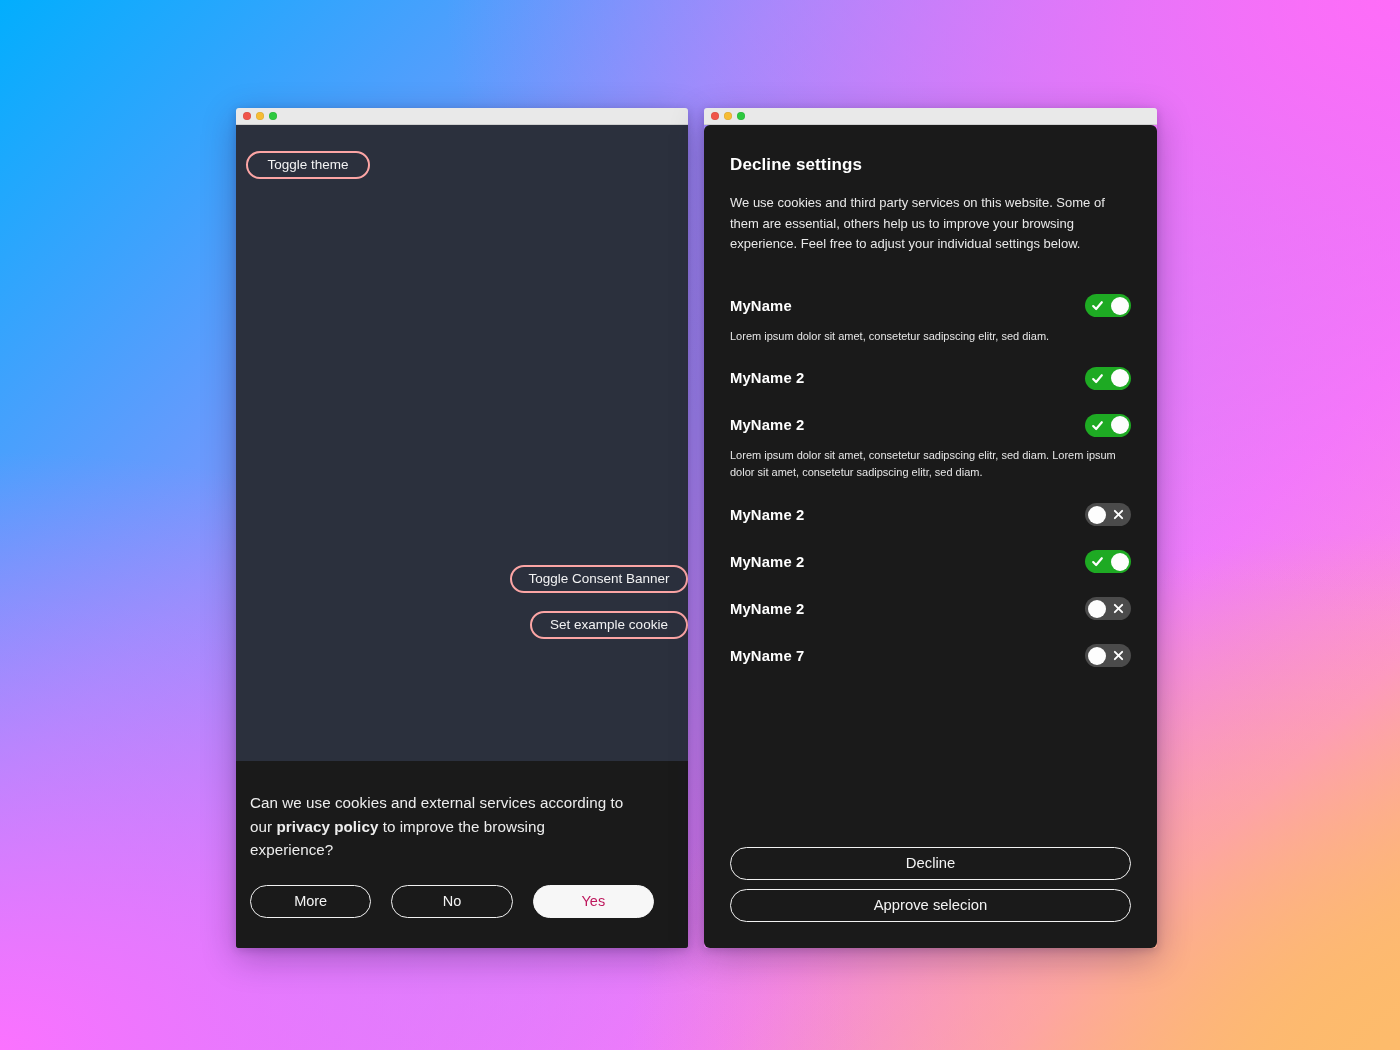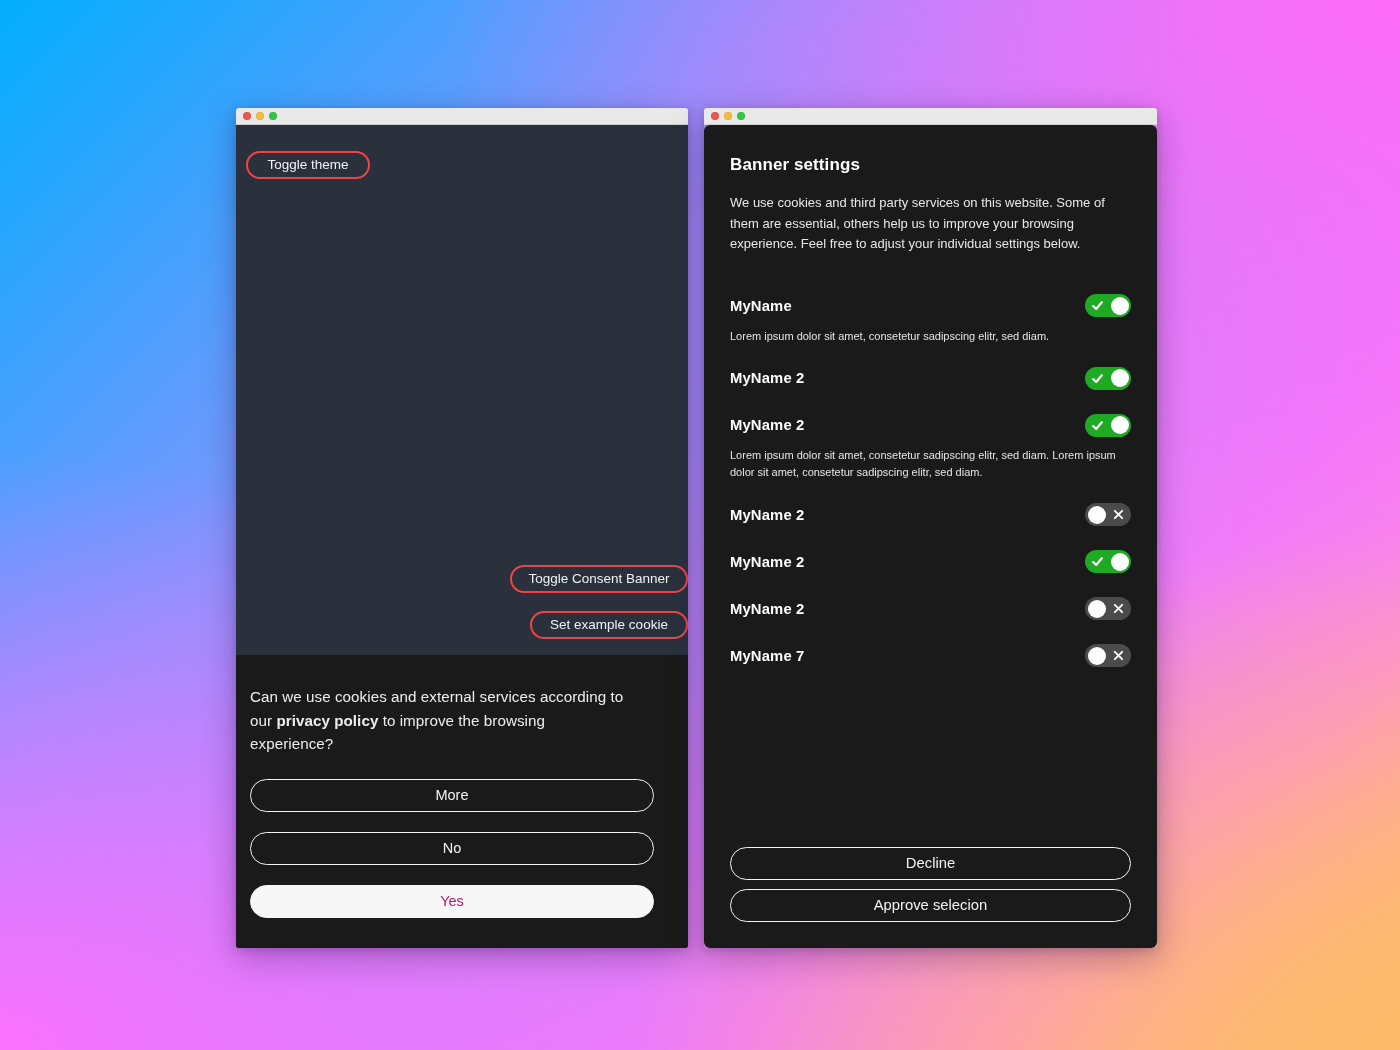--- a/index.html
+++ b/index.html
@@ -61,21 +61,21 @@
     display: flex;
     flex-direction: column;
   }
 
   .page-body {
     flex: 1 1 auto;
     position: relative;
   }
 
   .btn-outline {
-    border: 2px solid #ef4444;
+    border: 2px solid #fca5a5;
     background: transparent;
     color: #f2f2f3;
     border-radius: 999px;
     font-family: "Liberation Sans", sans-serif;
     font-size: 13.5px;
     line-height: 1;
     cursor: pointer;
     display: inline-flex;
     align-items: center;
     justify-content: center;
@@ -113,21 +113,21 @@
   .banner-text {
     color: #ededed;
     font-size: 15.2px;
     line-height: 1.53;
     letter-spacing: .05px;
     margin-bottom: 24px;
     max-width: 382px;
   }
   .banner-text b { font-weight: 700; }
 
-  .banner-buttons { display: flex; flex-direction: column; gap: 20px; }
+  .banner-buttons { display: flex; flex-direction: row; gap: 20px; }
   .pill {
     display: block;
     width: 100%;
     height: 33px;
     border-radius: 999px;
     font-family: "Liberation Sans", sans-serif;
     font-size: 14.5px;
     line-height: 1;
     cursor: pointer;
     display: flex;
@@ -294,21 +294,21 @@
 
   <div class="window" id="right-window">
     <div class="titlebar">
       <span class="dot red"></span>
       <span class="dot yellow"></span>
       <span class="dot green"></span>
     </div>
     <div class="viewport">
       <div class="settings-surface">
 
-        <div class="settings-title">Banner settings</div>
+        <div class="settings-title">Decline settings</div>
         <p class="settings-intro">We use cookies and third party services on this website. Some of them are essential, others help us to improve your browsing experience. Feel free to adjust your individual settings below.</p>
 
         <div class="options" id="options-list">
             <div class="option-block">
               <div class="option-row">
                 <span class="option-name">MyName</span>
                 <span class="switch on">
                   <span class="mark">
                     <svg width="13" height="13" viewBox="0 0 24 24" fill="none" stroke="#ffffff" stroke-width="4" stroke-linecap="round" stroke-linejoin="round">
                       <polyline points="4,13 9.5,18.5 20,6"></polyline>

